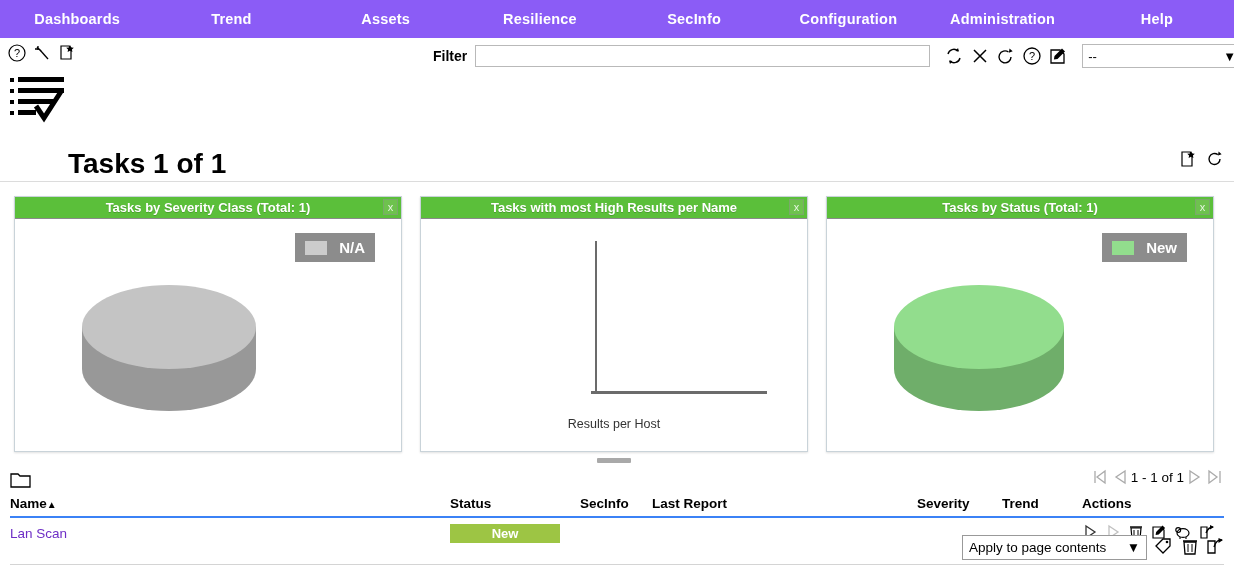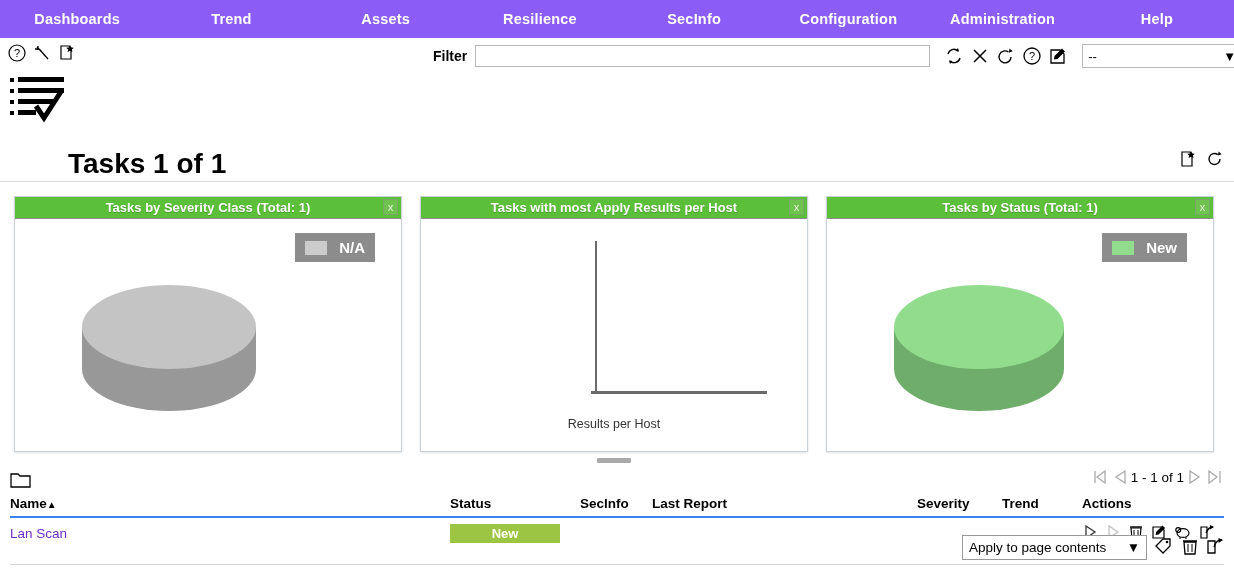--- a/index.html
+++ b/index.html
@@ -264,21 +264,21 @@
         <rect x="43" y="98" width="174" height="42" fill="#989898"></rect>
         <ellipse cx="130" cy="98" rx="87" ry="42" fill="#c4c4c4"></ellipse>
       </svg>
 
     </div>
   </div>
 
   <div style="width:388px;">
     <div class="panel">
       <div class="panel-head">
-        <span class="ph-title">Tasks with most Apply Results per Host</span>
+        <span class="ph-title">Tasks with most High Results per Name</span>
         <span class="panel-close">x</span>
       </div>
       <div class="panel-body">
         <div class="axis-y" style="left:174px;top:22px;height:152px;"></div>
         <div class="axis-x" style="left:170px;top:172px;width:176px;"></div>
         <div class="axis-label" style="top:198px;left:0;">Results per Host</div>
       </div>
     </div>
     <div class="resize-handle"></div>
   </div>

